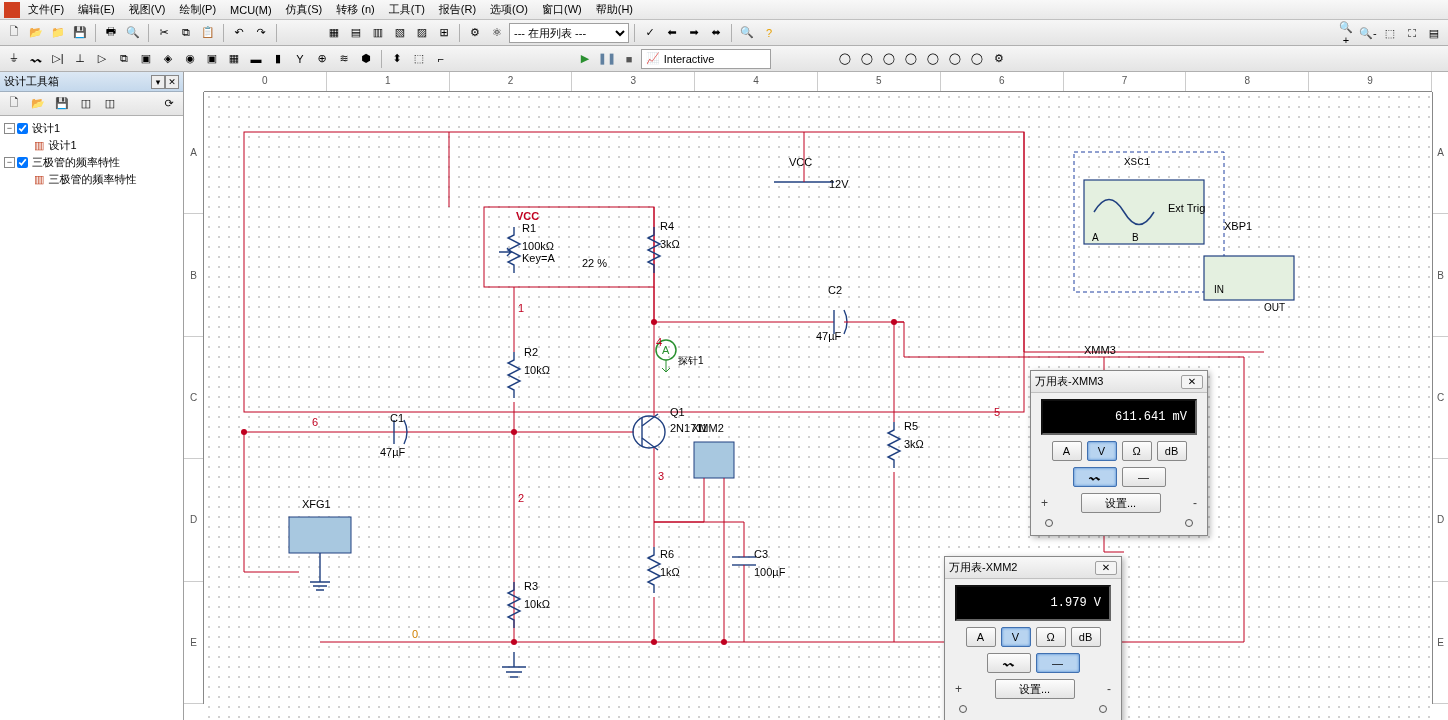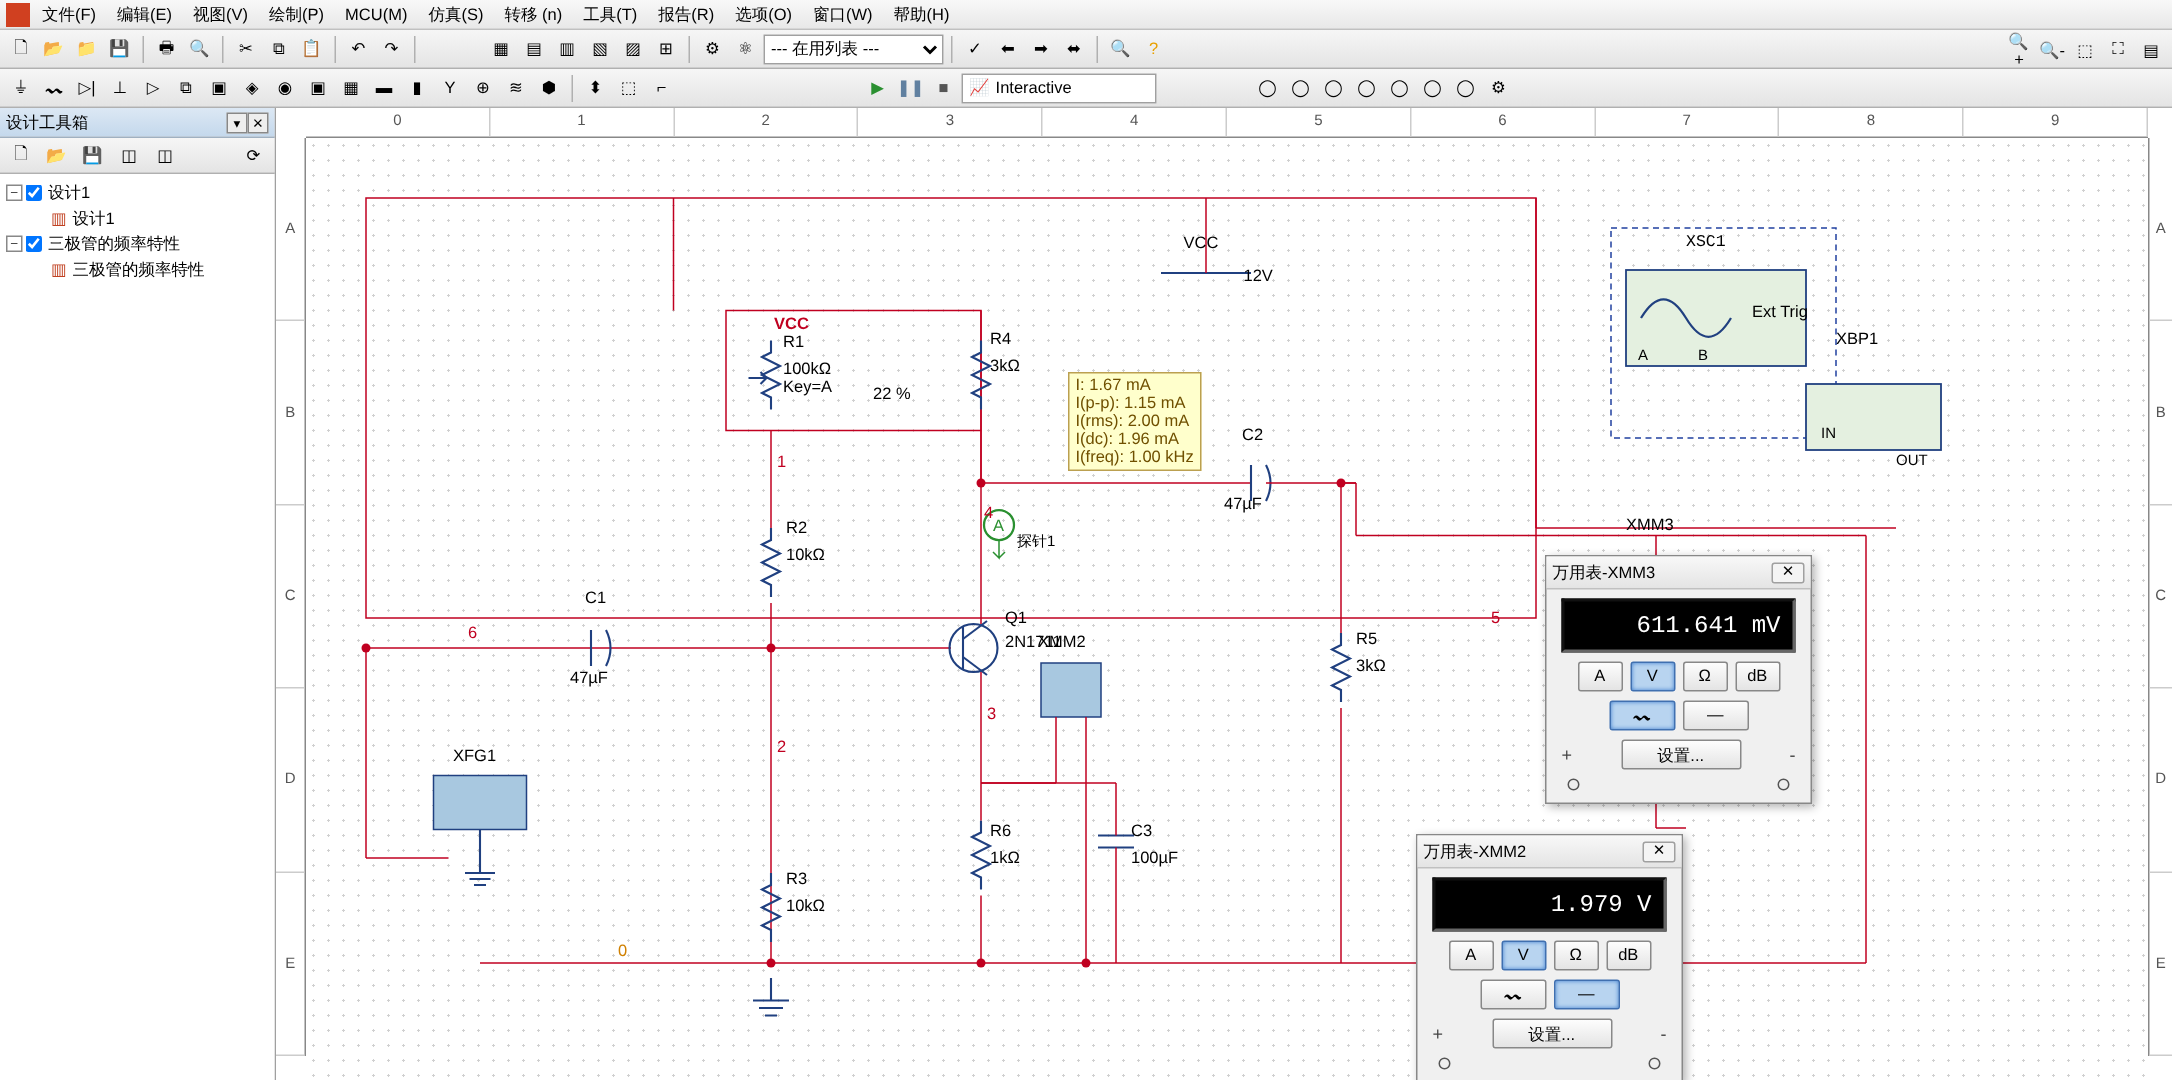--- a/index.html
+++ b/index.html
@@ -59,21 +59,21 @@
 
 .probe-tip { position: absolute; background: #ffffcc; border: 1px solid #bba050; padding: 2px 4px; font-size: 10px; line-height: 12px; color: #705000; }
 .probe-tip div { white-space: nowrap; }
 
 
 .mm-dlg { position: absolute; width: 178px; background: #f0f0f0; border: 1px solid #888; box-shadow: 2px 2px 6px rgba(0,0,0,.3); }
 .mm-titlebar { height: 22px; background: linear-gradient(#f8f8f8,#e4e4e4); border-bottom: 1px solid #c0c0c0; display: flex; align-items: center; justify-content: space-between; padding: 0 4px; }
 .mm-title { font-size: 11px; }
 .mm-close { width: 22px; height: 14px; border: 1px solid #a0a0a0; background: #f4f4f4; font-size: 10px; line-height: 12px; text-align: center; border-radius: 2px; }
 .mm-body { padding: 6px 8px 8px; display: flex; flex-direction: column; gap: 6px; align-items: center; }
-.mm-display { width: 156px; height: 26px; background: #000; color: #fff; border: 2px inset #666; font-size: 16px; display: flex; align-items: center; justify-content: flex-end; padding: 16px 8px; font-family: "Courier New", monospace; }
+.mm-display { width: 156px; height: 26px; background: #000; color: #fff; border: 2px inset #666; font-size: 12px; display: flex; align-items: center; justify-content: flex-end; padding: 16px 8px; font-family: "Courier New", monospace; }
 .mm-row { display: flex; gap: 5px; }
 .mm-btn { width: 30px; height: 20px; border: 1px solid #888; background: linear-gradient(#fdfdfd,#e4e4e4); border-radius: 2px; font-size: 11px; display: flex; align-items: center; justify-content: center; }
 .mm-btn.active { background: #b8d4f0; border-color: #4070b0; box-shadow: inset 0 0 3px #4080d0; }
 .mm-btn.wide { width: 44px; }
 .mm-settings-row { display: flex; width: 100%; justify-content: space-between; align-items: center; padding: 0 2px; }
 .mm-set { width: 80px; height: 20px; border: 1px solid #888; background: linear-gradient(#fdfdfd,#e4e4e4); border-radius: 2px; font-size: 11px; }
 .mm-sign { font-size: 12px; color: #444; }
 .mm-term { width: 8px; height: 8px; border: 1.5px solid #555; border-radius: 50%; background: #eee; display: inline-block; }
 
 .instr-box { stroke: #204080; stroke-width: 1.2; fill: #e4f0e0; }
@@ -379,21 +379,21 @@
 
       <div class="sch-label" style="left:320px;top:488px;">R3</div>
       <div class="sch-label" style="left:320px;top:506px;">10kΩ</div>
 
       <div class="sch-label" style="left:700px;top:328px;">R5</div>
       <div class="sch-label" style="left:700px;top:346px;">3kΩ</div>
 
       <div class="sch-label" style="left:456px;top:456px;">R6</div>
       <div class="sch-label" style="left:456px;top:474px;">1kΩ</div>
 
-      <div class="sch-label" style="left:186px;top:301px;">C1</div>
+      <div class="sch-label" style="left:186px;top:320px;">C1</div>
       <div class="sch-label" style="left:176px;top:354px;">47µF</div>
 
       <div class="sch-label" style="left:624px;top:192px;">C2</div>
       <div class="sch-label" style="left:612px;top:238px;">47µF</div>
 
       <div class="sch-label" style="left:550px;top:456px;">C3</div>
       <div class="sch-label" style="left:550px;top:474px;">100µF</div>
 
       <div class="sch-label" style="left:466px;top:314px;">Q1</div>
       <div class="sch-label" style="left:466px;top:330px;">2N1711</div>
@@ -411,27 +411,20 @@
 
       <div class="net-label" style="left:314px;top:210px;">1</div>
       <div class="net-label" style="left:314px;top:400px;">2</div>
       <div class="net-label" style="left:454px;top:378px;">3</div>
       <div class="net-label" style="left:452px;top:244px;">4</div>
       <div class="net-label" style="left:790px;top:314px;">5</div>
       <div class="net-label" style="left:108px;top:324px;">6</div>
       <div class="net-label" style="left:208px;top:536px;color:#d08000;">0</div>
 
       <div class="sch-label" style="left:474px;top:262px;font-size:10px;">探针1</div>
-      <div class="probe-tip" style="left:508px;top:156px;">
-        <div>I: 1.67 mA</div>
-        <div>I(p-p): 1.15 mA</div>
-        <div>I(rms): 2.00 mA</div>
-        <div>I(dc): 1.96 mA</div>
-        <div>I(freq): 1.00 kHz</div>
-      </div>
 
       <div class="mm-dlg" style="left:826px; top:278px;">
         <div class="mm-titlebar">
           <span class="mm-title">万用表-XMM3</span>
           <span class="mm-close">✕</span>
         </div>
         <div class="mm-body">
           <div class="mm-display">611.641 mV</div>
           <div class="mm-row">
             <button class="mm-btn">A</button>

